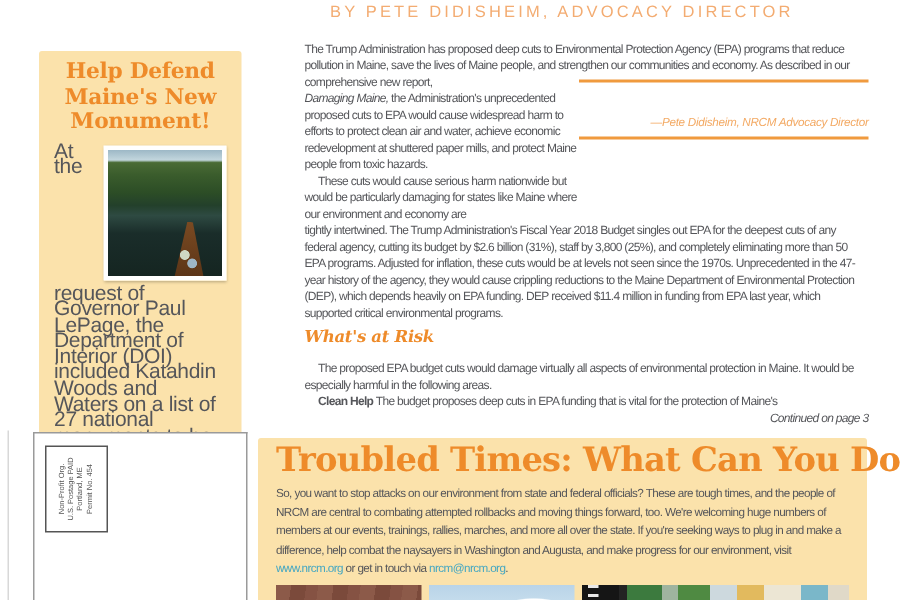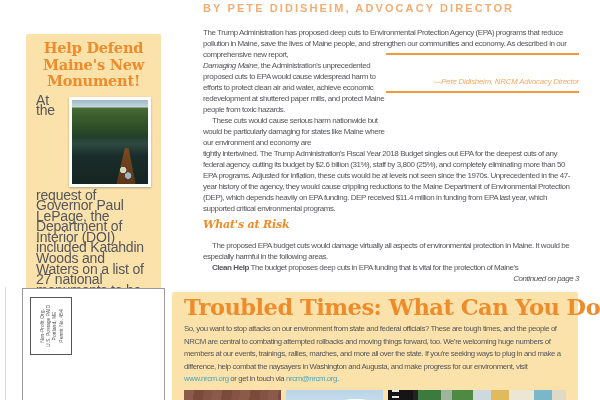--- a/index.html
+++ b/index.html
@@ -3,22 +3,22 @@
 <meta charset="utf-8">
 <style>
   html,body { margin:0; padding:0; }
   body {
     width:600px; height:400px; position:relative; overflow:hidden;
     background:#ffffff;
     font-family:"Liberation Sans", sans-serif;
     -webkit-font-smoothing:antialiased;
   }
   .byline {
-    position:absolute; left:203px; top:2px;
-    font-size:11px; font-weight:bold; letter-spacing:2.1px;
+    position:absolute; left:220px; top:2px;
+    font-size:11px; font-weight:normal; letter-spacing:2.1px;
     color:#f3ac72; white-space:nowrap;
   }
   
   .sidebar {
     position:absolute; left:26px; top:34px; width:135px;
     background:#fbe2ab; border-radius:2px;
     padding:6px 10px 8px; box-sizing:border-box;
   }
   .sidebar h2 {
     margin:0 0 5px; font-family:"DejaVu Serif", serif; font-weight:bold;

